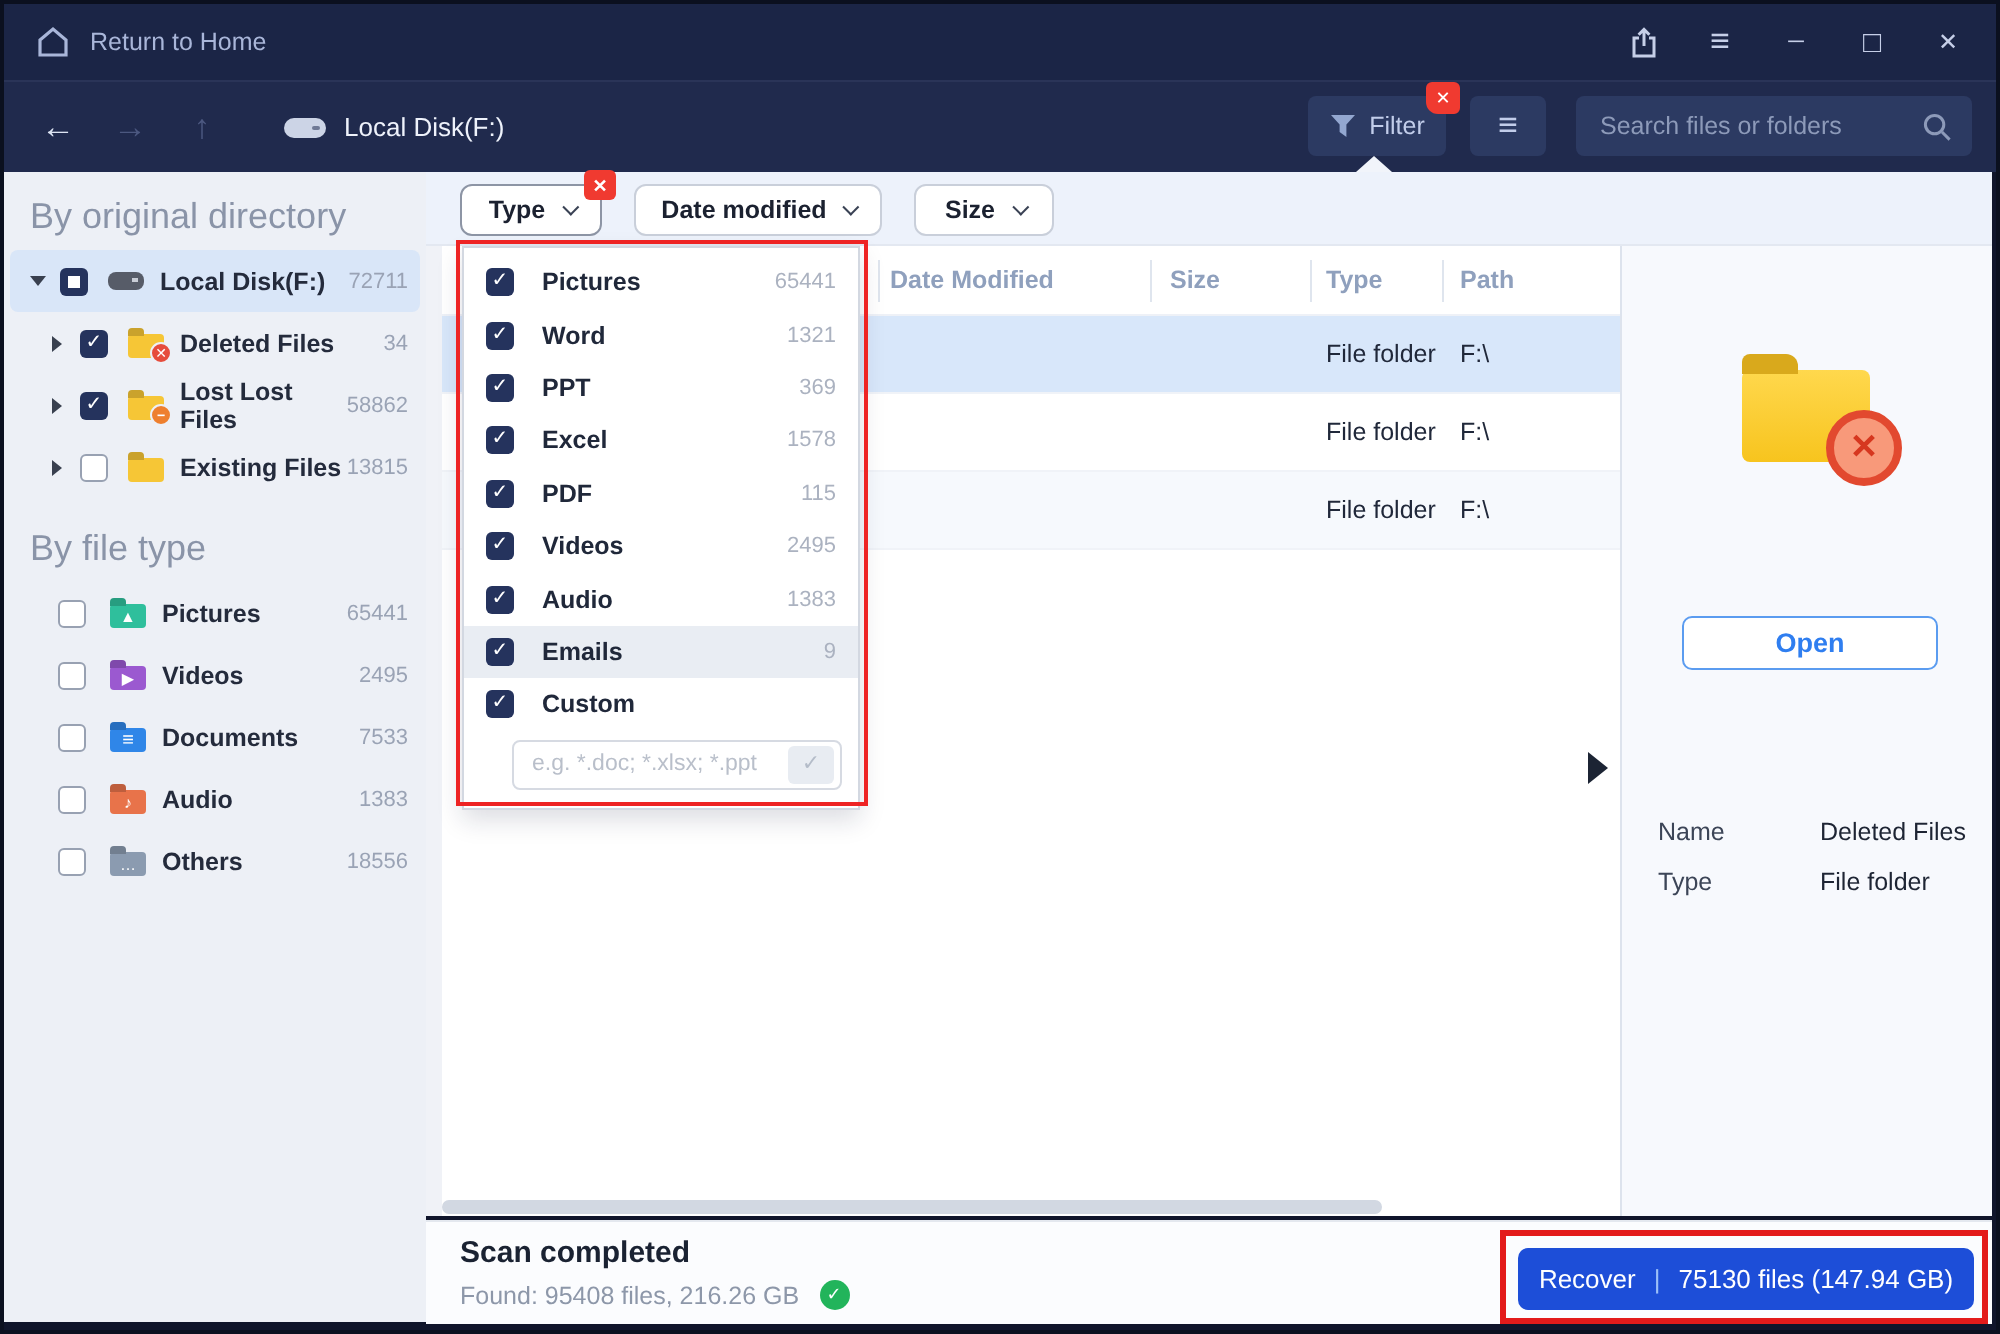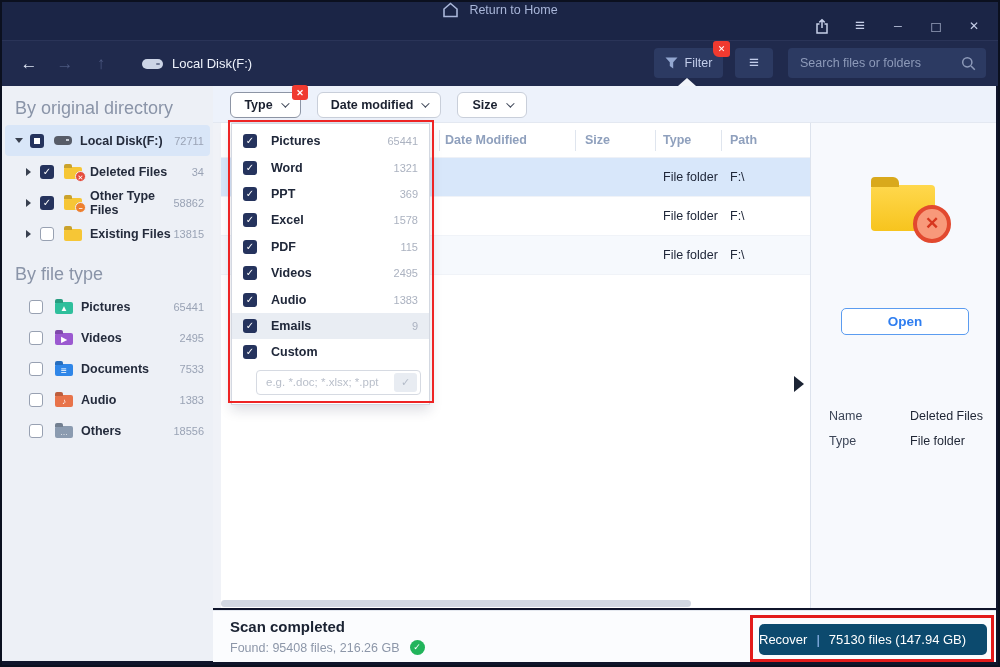--- a/index.html
+++ b/index.html
@@ -3,21 +3,21 @@
 <meta charset="utf-8">
 <style>
   * { margin:0; padding:0; box-sizing:border-box; }
   body { background:#3a3f4a; font-family:"Liberation Sans", sans-serif; }
   #window {
     position:relative; width:1000px; height:667px; overflow:hidden;
     background:#10152b; border:2px solid #0b101f;
   }
   
   .titlebar { position:absolute; left:0; top:0; right:0; height:38px; background:#1b2546;
-    display:flex; align-items:center; padding:0 16px;flex-direction:column; }
+    display:flex; align-items:center; padding:0 16px; }
   .home-btn { display:flex; align-items:center; gap:10px; cursor:pointer; }
   .home-label { color:#a9b6d9; font-size:12.5px; }
   .win-icons { margin-left:auto; display:flex; align-items:center; gap:22px; color:#c6cfe8; }
   .wicon { width:16px; height:16px; display:flex; align-items:center; justify-content:center; font-size:13px; }
   .icon-min::after{content:"─"; font-size:11px;}
   .icon-max::after{content:"□"; font-size:15px;}
   .icon-close::after{content:"✕"; font-size:12px;}
   .icon-hamb::after{content:"≡"; font-size:17px;}
   
   .toolbar { position:absolute; left:0; top:38px; right:0; height:46px; background:#202a4d;
@@ -129,22 +129,22 @@
   .dt-value { font-size:12.5px; color:#1e2534; }
   
   .hscroll { position:absolute; left:219px; top:597px; width:586px; height:10px; }
   .hthumb { position:absolute; left:0; top:1px; width:470px; height:7px; background:#d2d8e2; border-radius:4px; cursor:pointer; }
   .bottom-bar { position:absolute; left:211px; right:2px; top:608px; height:52px; background:#fbfcfe; border-top:1px solid #e4e8ef; }
   .scan-title { position:absolute; left:17px; top:7px; font-size:15px; font-weight:bold; color:#1a2232; }
   .scan-sub { position:absolute; left:17px; top:29px; font-size:12.5px; color:#8d97a9; display:flex; align-items:center; gap:10px; }
   .green-check { width:15px; height:15px; border-radius:50%; background:#22b45b; color:#fff; font-size:9px;
     text-align:center; line-height:15px; }
   .green-check::after{content:"✓";}
-  .recover-btn { position:absolute; left:546px; top:13px; width:228px; height:31px; background:#0c4a6e;
-    border-radius:5px; color:#fff; font-size:13px; display:flex; align-items:center; justify-content:flex-start; gap:9px; cursor:pointer; }
+  .recover-btn { position:absolute; left:546px; top:13px; width:228px; height:31px; background:#1d4ed8;
+    border-radius:5px; color:#fff; font-size:13px; display:flex; align-items:center; justify-content:center; gap:9px; cursor:pointer; }
   .rec-div { color:#9cc0f8; font-size:13px; }
   
   svg.ic { display:block; }
 </style>
 </head>
 <body>
 
 <div id="window">
 
   <div class="titlebar">
@@ -212,21 +212,21 @@
         </span>
       <span class="slabel">Deleted Files</span>
       <span class="scount">34</span>
     </div>
     <div class="srow child">
       <span class="caret-r"></span>
       <span class="cb checked"></span>
       <span class="folder">
           <span class="fbadge lost"></span>
         </span>
-      <span class="slabel">Other Type Files</span>
+      <span class="slabel">Lost Lost Files</span>
       <span class="scount">58862</span>
     </div>
     <div class="srow child">
       <span class="caret-r"></span>
       <span class="cb unchecked"></span>
       <span class="folder"></span>
       <span class="slabel">Existing Files</span>
       <span class="scount">13815</span>
     </div>
 

